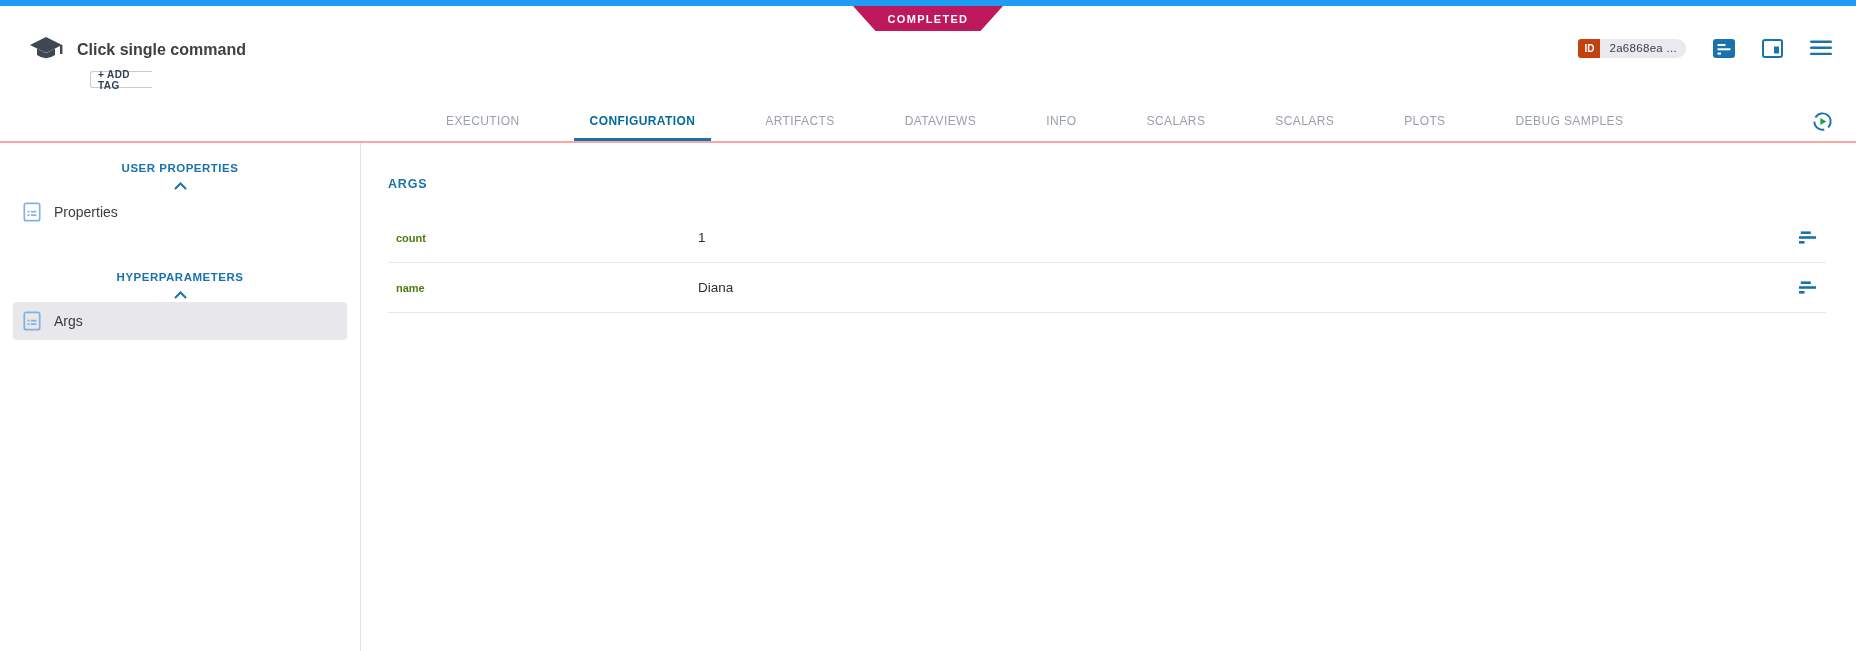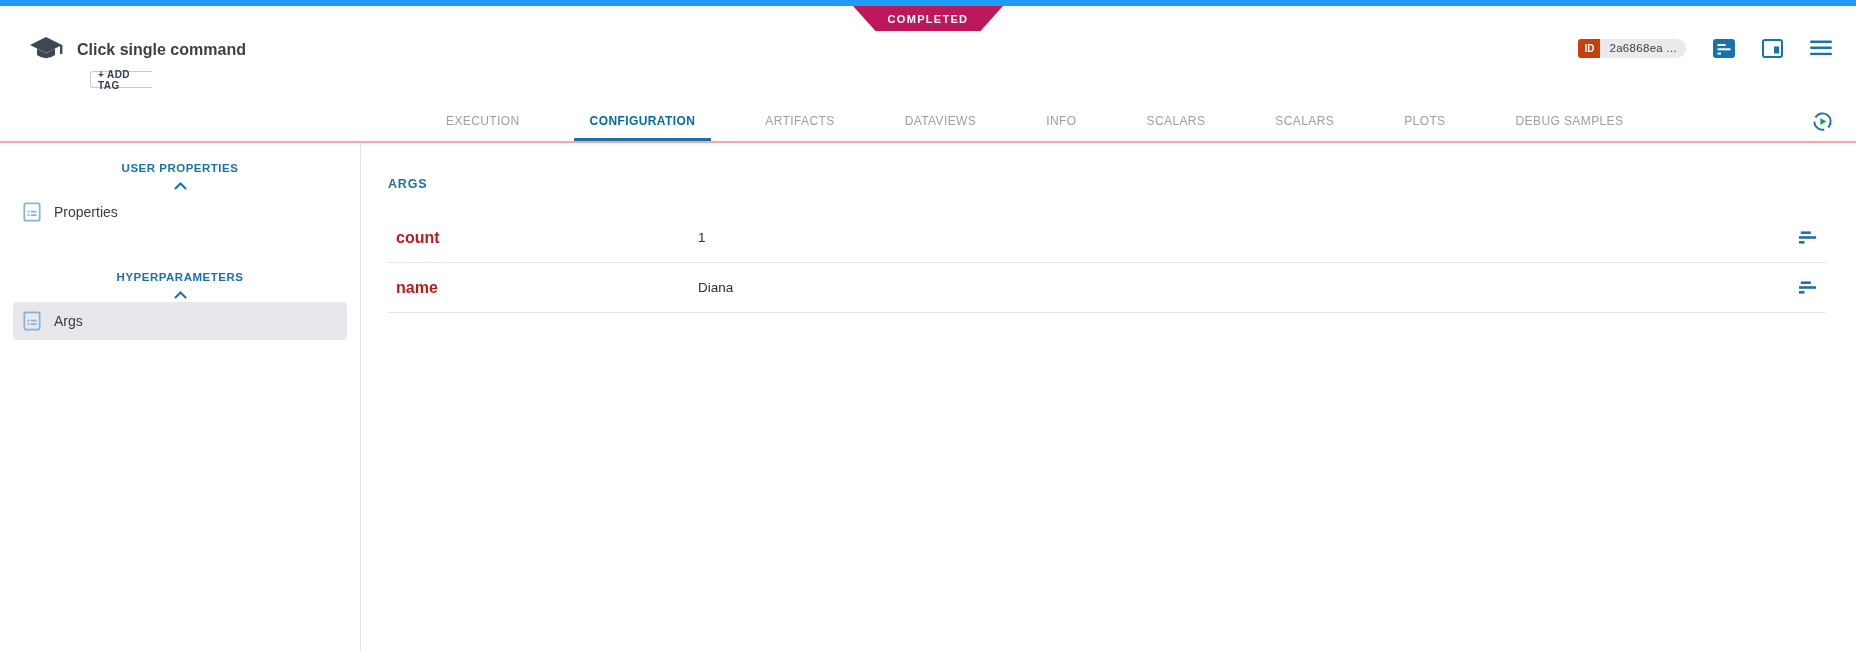--- a/index.html
+++ b/index.html
@@ -66,21 +66,21 @@
     gap:13px; padding:0 10px; font-size:14px; color:#3b3b40; cursor:pointer; }
   .side-item.selected { background:#e7e7ec; }
   .section { margin-bottom:4px; }
   .section + .section { margin-top:40px; }
 
   
   .main { flex:1; padding:34px 30px 0 27px; }
   .args-heading { color:#1a72ad; font-weight:700; font-size:12.5px; letter-spacing:.8px; }
   .param-table { margin-top:22px; }
   .param-row { height:50px; display:flex; align-items:center; border-bottom:1px solid #e6e7ea; padding:0 8px; }
-  .param-name { width:302px; font-weight:700; font-size:16px; color:#b91c1c; }
+  .param-name { width:302px; font-weight:700; font-size:11px; color:#4d7c0f; }
   .param-value { flex:1; font-size:13.5px; color:#2f2f33; }
   .row-icon-btn { background:none; border:none; padding:0; cursor:pointer; display:flex; }
 </style>
 </head>
 <body>
 
 <div class="topbar"></div>
 <div class="status-badge">
   <span>COMPLETED</span>
 </div>

